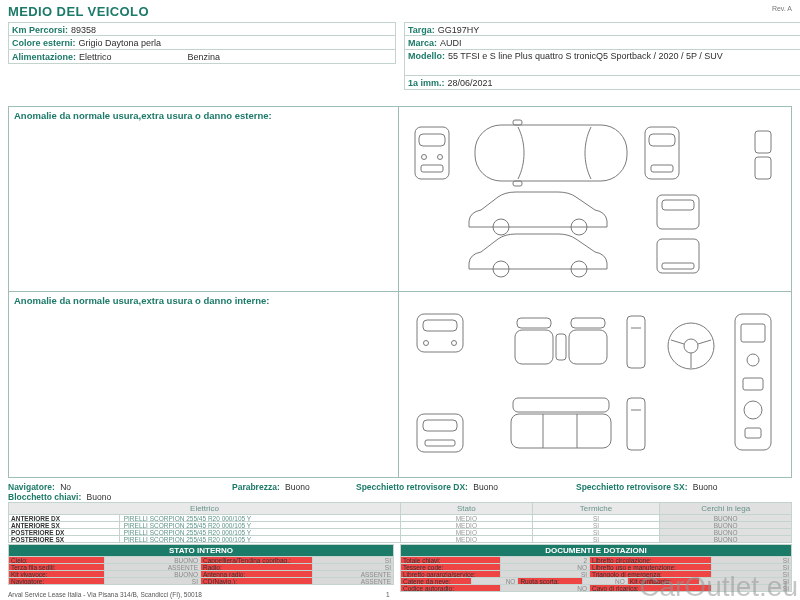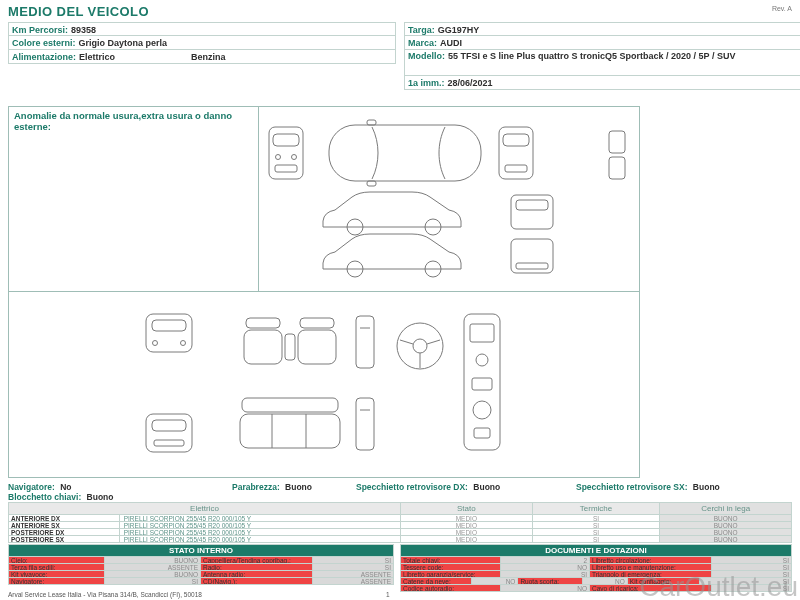--- a/index.html
+++ b/index.html
@@ -7,26 +7,26 @@
   body{font-family:"Liberation Sans",sans-serif;background:#fff;position:relative;color:#222}
   .abs{position:absolute}
   .page-title{left:8px;top:4px;font-size:13px;font-weight:bold;color:var(--accent,#1c7a69);letter-spacing:.4px}
   .rev{right:8px;top:5px;font-size:7px;color:#777}
 
   .info-col{font-size:9px}
   .info-row{border:1px solid var(--border,#b7cec8);height:14px;line-height:12px;padding:1px 3px;white-space:nowrap;overflow:hidden;background:#fff}
   .info-row + .info-row{border-top:0}
   .info-row.tall{height:26px;white-space:normal;line-height:11px}
   .flabel{font-weight:bold;color:var(--accent,#1c7a69)}
-  .fvalue{font-weight:bold;color:#2e2e2e;margin-left:3px}
+  .fvalue{font-weight:normal;color:#2e2e2e;margin-left:3px}
   .fvalue.gap{margin-left:76px}
   #info-left{left:8px;top:22px;width:388px}
   #info-right{left:404px;top:22px;width:400px}
 
-  #damage{left:8px;top:106px;width:632px;height:372px;border:1px solid #9fbdb6}
+  #damage{left:8px;top:106px;width:784px;height:372px;border:1px solid #9fbdb6}
   .dsec{height:185px;display:flex}
   .dsec.first{border-bottom:1px solid #9fbdb6}
   .dnotes{width:390px;border-right:1px solid #9fbdb6;padding:3px 5px}
   .dtitle{font-size:9.5px;font-weight:bold;color:var(--accent,#1c7a69)}
   .dart{flex:1;display:flex;align-items:center;justify-content:center}
   svg{stroke:#7a7a7a;fill:none;stroke-width:1}
 
   .cond{font-size:8.5px;font-weight:bold;white-space:nowrap}
 
   #tyres{left:8px;top:502px;width:784px;border:1px solid var(--border,#c3d4cf);font-size:6.5px}
@@ -127,20 +127,23 @@
         <path d="M64,146 q1,-9 12,-11 l17,-13 q7,-5 18,-5 l42,0 q11,0 18,5 l19,13 q11,2 12,11 l0,6 l-138,0 z"></path>
         <circle cx="96" cy="152" r="8"></circle>
           <circle cx="174" cy="152" r="8"></circle>
 
         <rect x="252" y="122" width="42" height="34" rx="5"></rect>
         <rect x="257" y="146" width="32" height="6" rx="2"></rect>
       </svg>
     </div>
   </div>
   <div class="dsec">
+    <div class="dnotes">
+      <div class="dtitle">Anomalie da normale usura,extra usura o danno interne:</div>
+    </div>
     <div class="dart">
       <svg width="380" height="165" viewBox="0 0 380 165">
 
         <rect x="12" y="12" width="46" height="38" rx="7"></rect>
         <rect x="18" y="18" width="34" height="11" rx="4"></rect>
         <circle cx="21" cy="41" r="2.5"></circle>
           <circle cx="49" cy="41" r="2.5"></circle>
 
         <rect x="12" y="112" width="46" height="38" rx="7"></rect>
         <rect x="18" y="118" width="34" height="11" rx="4"></rect>

